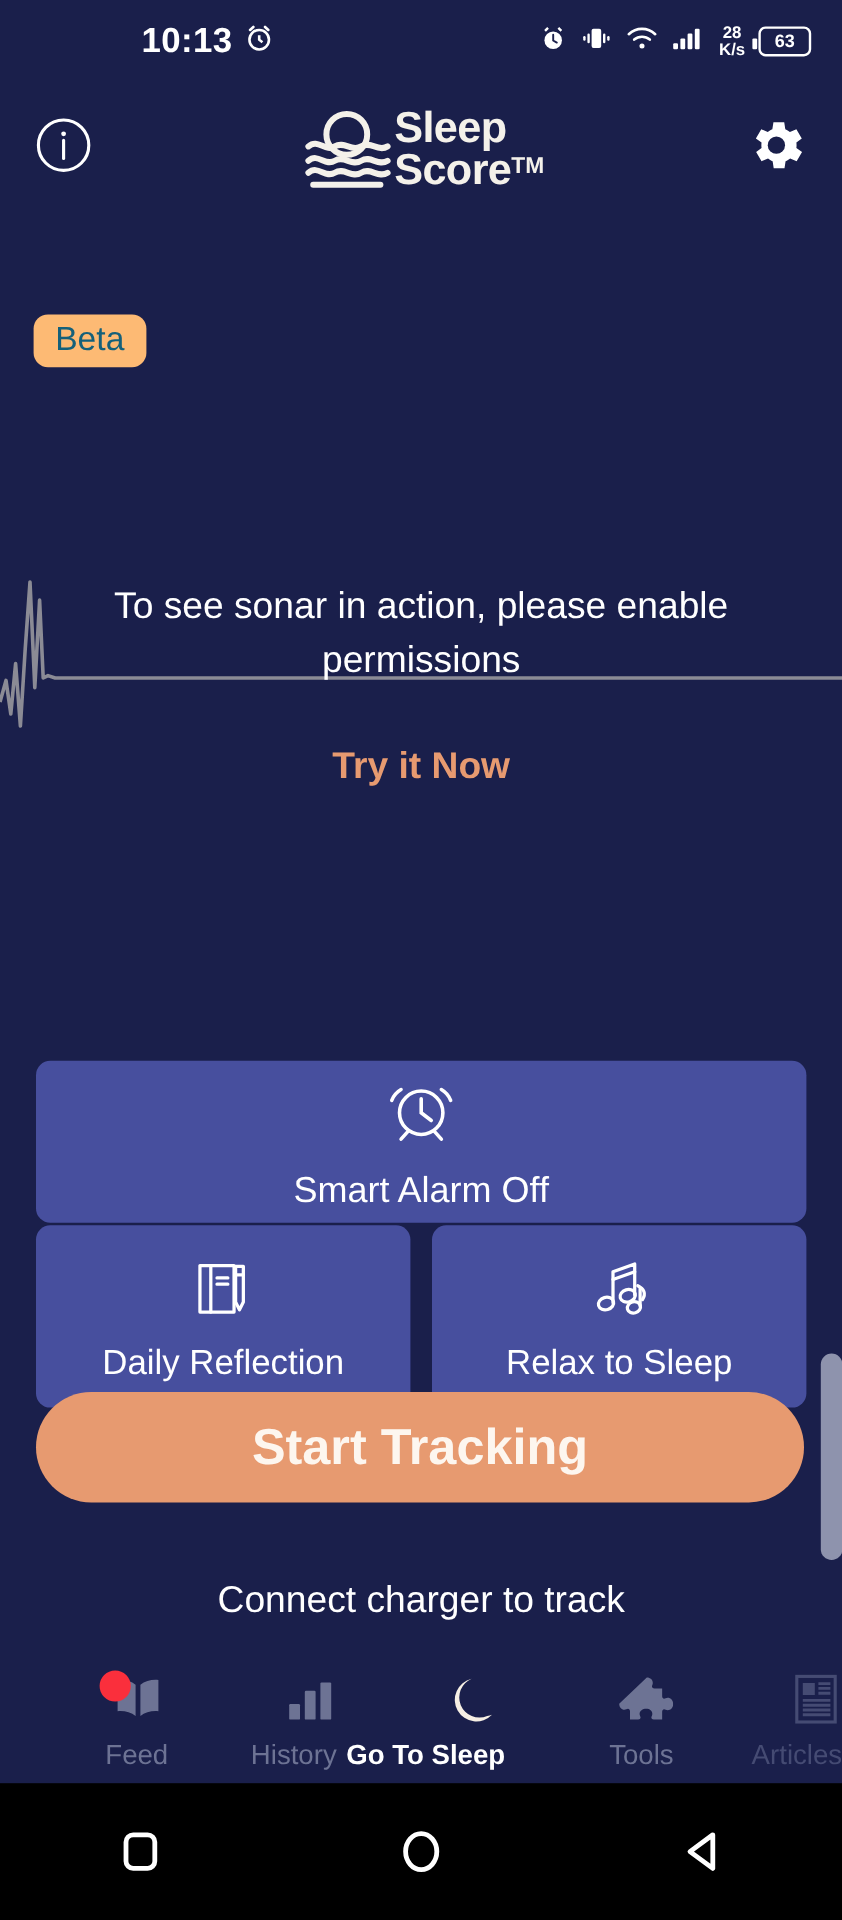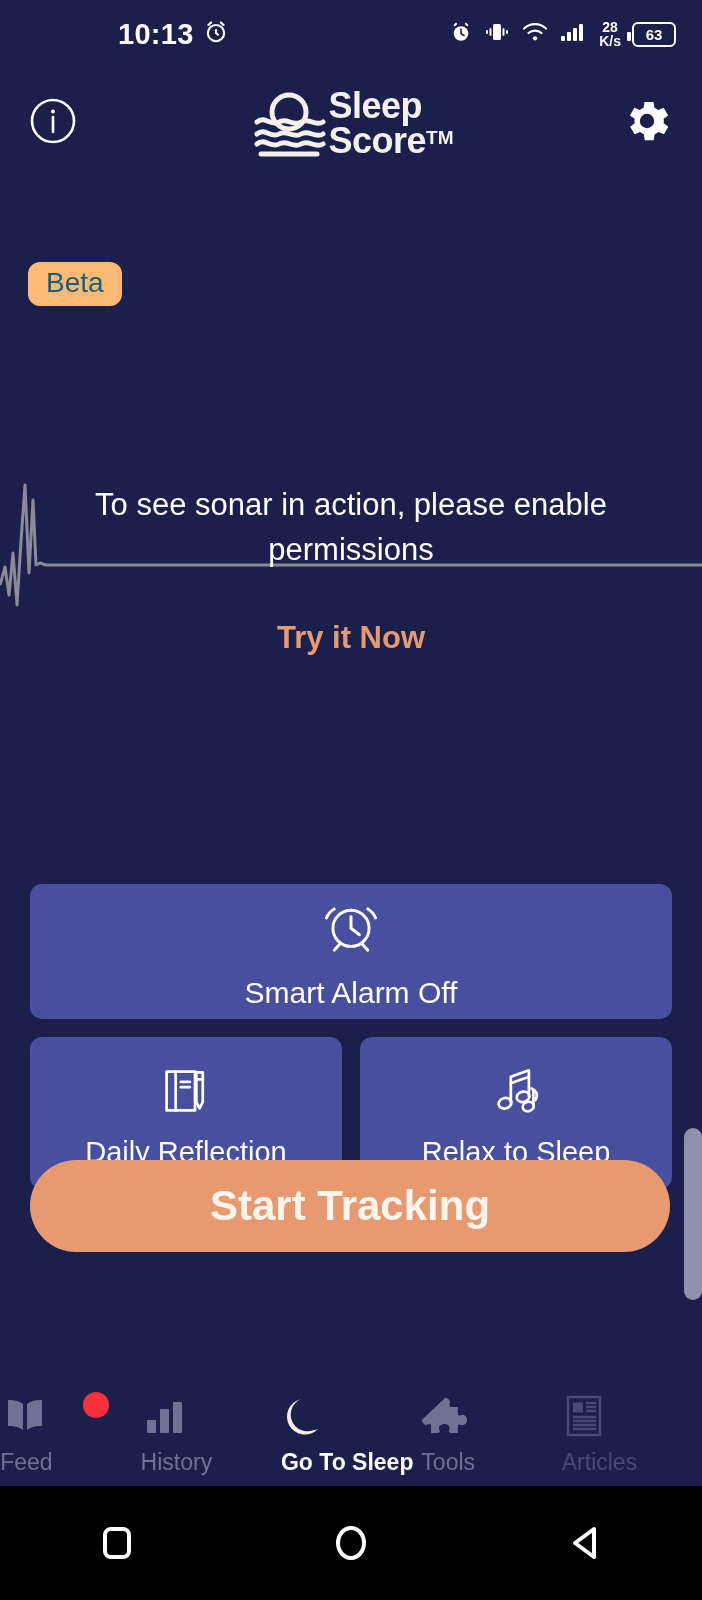--- a/index.html
+++ b/index.html
@@ -62,21 +62,21 @@
   }
 
   
   .cards { position:absolute; left:30px; top:884px; width:642px; }
   .card {
     background:#474f9e; border-radius:12px;
     display:flex; flex-direction:column; align-items:center; justify-content:center;
     color:#fff; cursor:pointer;
   }
   .card-wide { width:642px; height:135px; gap:16px; }
-  .card-row { display:flex; gap:18px; margin-top:18px; }
+  .card-row { display:flex; gap:18px; margin-top:2px; }
   .card-half { width:312px; height:152px; gap:12px; }
   .card-label { font-size:30px; line-height:1; }
   .card-label.small { font-size:29px; }
 
   
   .start-btn {
     position:absolute; left:30px; top:1160px; width:640px; height:92px;
     background:#e79a70; border-radius:46px; border:none;
     color:#fdf6ef; font-size:42px; font-weight:bold;
     font-family:"Liberation Sans", sans-serif; cursor:pointer;
@@ -91,21 +91,21 @@
     position:absolute; right:0; top:1128px; width:18px; height:172px;
     background:#8e93ad; border-radius:10px; cursor:pointer;
   }
 
   
   .bottomnav {
     position:absolute; left:0; top:1384px; width:702px; height:102px;
     display:flex; align-items:flex-start; justify-content:space-around; padding-top:6px;
   }
   .nav-item {
-    width:140px; display:flex; flex-direction:column; align-items:flex-start; gap:7px;
+    width:140px; display:flex; flex-direction:column; align-items:flex-end; gap:7px;
     cursor:pointer; position:relative;
   }
   .nav-icon { height:52px; display:flex; align-items:center; justify-content:center; }
   .nav-label { font-size:23px; color:#6d7394; }
   .nav-item.active .nav-label { color:#ffffff; font-weight:bold; }
   .nav-item.dim .nav-label { color:#454b73; }
   .nav-badge {
     position:absolute; left:83px; top:2px; width:26px; height:26px;
     border-radius:50%; background:#fa2f3c;
   }
@@ -257,20 +257,21 @@
             <ellipse cx="33.5" cy="36" rx="4.3" ry="3.6" transform="rotate(-16 33.5 36)"></ellipse>
             <path d="M37.5 35V24"></path>
           </svg>
         </span>
         <span class="card-label small">Relax to Sleep</span>
       </div>
     </div>
   </div>
 
   <button class="start-btn">Start Tracking</button>
+  <div class="start-sub">Connect charger to track</div>
 
   <div class="scrollbar-thumb"></div>
 
   <div class="bottomnav">
 
     <div class="nav-item">
       <span class="nav-icon">
         <svg width="50" height="40" viewBox="0 0 50 40" fill="#6d7394">
           <path d="M23 8C19 4.5 13 3.5 8 4v26c5-.5 11 .5 15 4z"></path>
           <path d="M27 8c4-3.5 10-4.5 15-4v26c-5-.5-11 .5-15 4z"></path>

